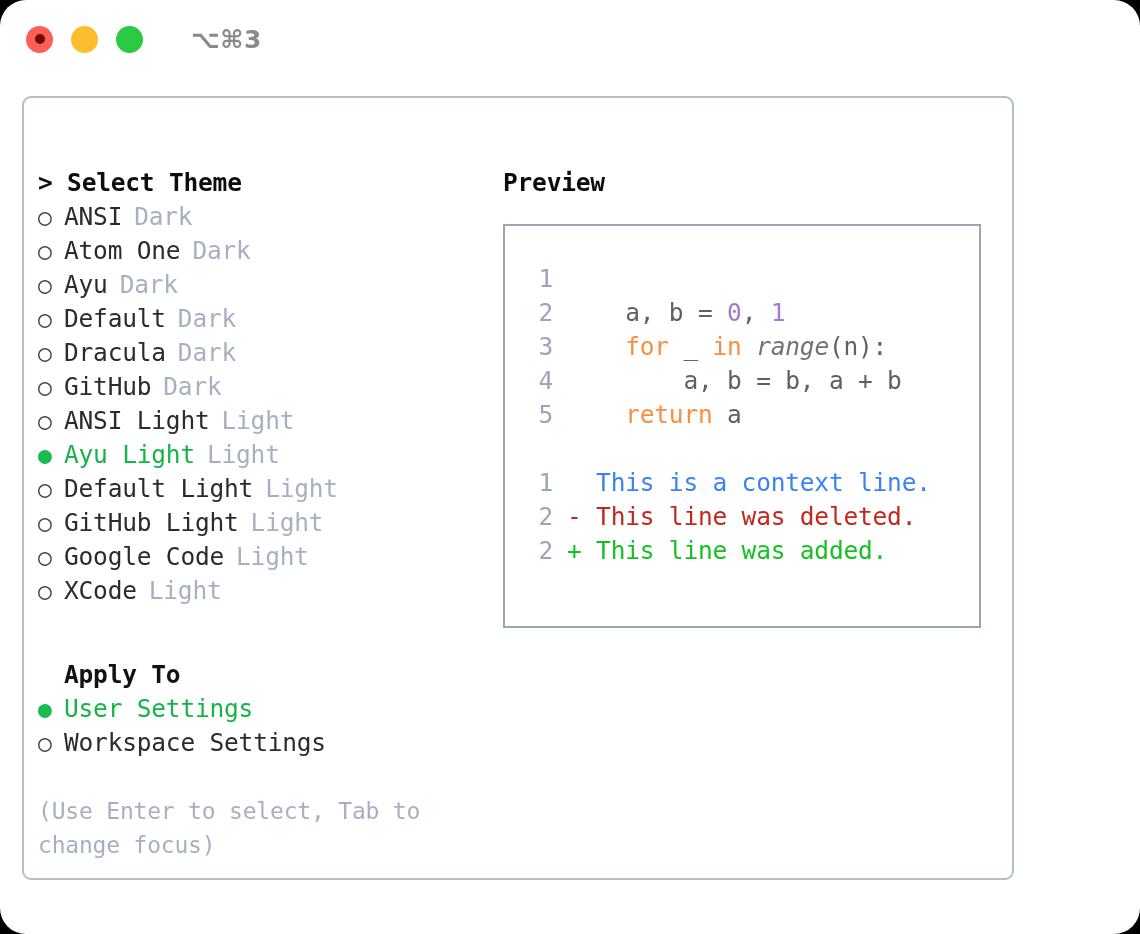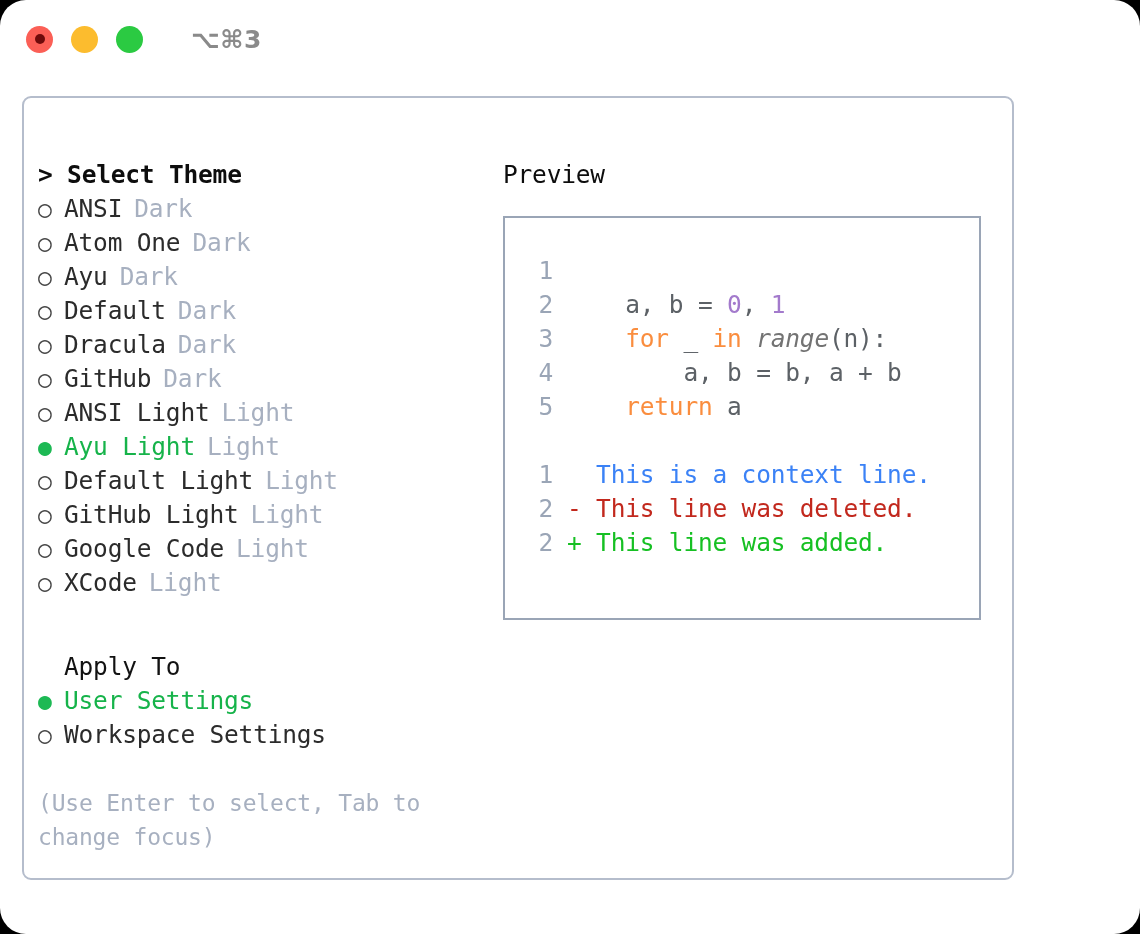--- a/index.html
+++ b/index.html
@@ -78,21 +78,21 @@
     width: 992px;
     height: 784px;
     border: 2px solid #b5bdcc;
     border-radius: 9px;
     box-sizing: border-box;
     background: #ffffff;
   }
 
   .panel-inner {
     position: absolute;
-    left: 0; top: 8px;
+    left: 0; top: 16px;
     width: 100%;
     height: 100%;
     display: flex;
   }
 
   .col-left {
     width: 470px;
     padding: 52px 0 0 14px;
     box-sizing: border-box;
   }
@@ -128,42 +128,42 @@
   }
   .bullet.on { color: #1db954; }
   .label   { color: #2b2b2b; }
   .label.sel { color: #16b34a; }
   .variant { color: #a7b0c0; margin-left: 12px; }
 
   .group-title {
     font-size: 24.5px;
     line-height: 34px;
     color: #121212;
-    font-weight: 400;
+    font-weight: 700;
     padding-left: 26px;
     white-space: pre;
     letter-spacing: -0.2px;
   }
 
   .spacer-lg { height: 50px; }
   .spacer-md { height: 34px; }
 
   .hint {
     font-size: 23px;
     line-height: 34px;
     color: #a7b0c0;
     max-width: 400px;
     letter-spacing: -0.2px;
   }
 
   
   .preview-title {
     font-size: 24.5px;
     line-height: 34px;
-    font-weight: 400;
+    font-weight: 700;
     color: #0d0d0d;
     margin-bottom: 24px;
     letter-spacing: -0.2px;
   }
 
   .preview-box {
     width: 478px;
     height: 404px;
     border: 2px solid #9aa5b6;
     box-sizing: border-box;

